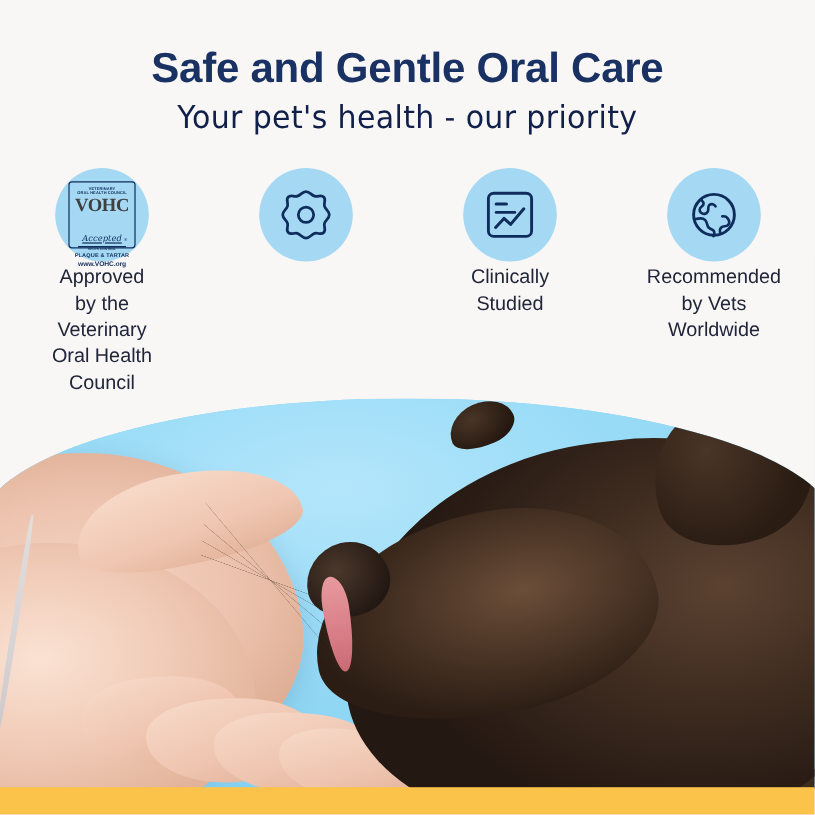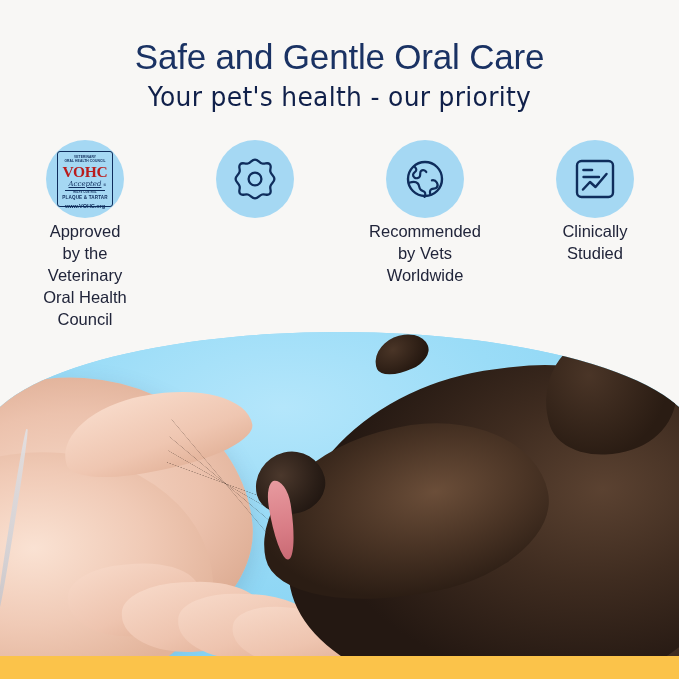--- a/index.html
+++ b/index.html
@@ -22,21 +22,21 @@
   }
 
   
   .headline {
     position: absolute;
     top: 38px;
     left: 0;
     width: 679px;
     text-align: center;
     font-size: 35px;
-    font-weight: normal;
+    font-weight: bold;
     letter-spacing: -0.2px;
     color: #1a3263;
     line-height: 1.1;
   }
   .subhead {
     position: absolute;
     top: 83px;
     left: 0;
     width: 679px;
     text-align: center;
@@ -109,32 +109,32 @@
     color: #0f2d5c;
     line-height: 1.28;
     text-align: center;
     letter-spacing: .1px;
     font-weight: bold;
   }
   .vohc-main {
     font-family: "Liberation Serif", serif;
     font-size: 15.5px;
     font-weight: bold;
-    color: #b91c1c;
+    color: #404040;
     line-height: 1;
     letter-spacing: -0.3px;
     margin-top: 1px;
   }
   .vohc-acc {
     font-family: "DejaVu Serif", serif;
     font-style: italic;
     font-size: 7px;
     color: #0f2d5c;
     line-height: 1;
-    margin-top: 1px;
+    margin-top: 16px;
     position: relative;
     text-decoration: underline;
   }
   .vohc-acc::after {
     content: "\00AE";
     font-size: 3.5px;
     position: absolute;
     right: -5px;
     bottom: 0;
     font-style: normal;
@@ -391,48 +391,48 @@
                    -2.9 -.8 -5.4 1.6 -7.6 -.7 -2.2 -2.3 .2 -4.7 -.6 -7.6
                    -.8 -2.9 -4 -4 -4 -7.2 0 -3.2 3.2 -4.3 4 -7.2 .8 -2.9 -1.6 -5.3 .6 -7.6
                    2.2 -2.3 4.7 .1 7.6 -.7 2.9 -.8 4 -3.9 7.2 -3.9 z" fill="none" stroke="#0f2d5c" stroke-width="2.3" stroke-linejoin="round"></path>
           <circle cx="24" cy="24" r="6.4" fill="none" stroke="#0f2d5c" stroke-width="2.3"></circle>
         </svg>
       </div>
     </div>
 
     <div class="badge">
       <div class="badge-circle">
+        <svg width="46" height="46" viewBox="0 0 46 46">
+          <rect x="5" y="5" width="36" height="36" rx="4.5" ry="4.5" fill="none" stroke="#0f2d5c" stroke-width="2.4"></rect>
+          <line x1="11.5" y1="14" x2="20" y2="14" stroke="#0f2d5c" stroke-width="2.6" stroke-linecap="round"></line>
+          <line x1="11.5" y1="21" x2="27" y2="21" stroke="#0f2d5c" stroke-width="2.4" stroke-linecap="round"></line>
+          <path d="M11 33.5 L18 26 L23.5 31 L34.5 18" fill="none" stroke="#0f2d5c" stroke-width="2.5" stroke-linecap="round" stroke-linejoin="round"></path>
+        </svg>
+      </div>
+      <div class="badge-label">Clinically
+Studied</div>
+    </div>
+
+    <div class="badge">
+      <div class="badge-circle">
         <svg width="48" height="48" viewBox="0 0 48 48">
           <circle cx="24" cy="24" r="17" fill="none" stroke="#0f2d5c" stroke-width="2.4"></circle>
           <path d="M13.5 11.5 c2.5 2.6 2.2 4.2 .3 5.6 -2 1.5 -2.4 3.6 -.6 5.2
                    1.9 1.6 4.6 1.1 5.6 -.9 1 -2 -.3 -4.3 1.3 -5.6 1.7 -1.4 4.2 -.6 5.2 1.2" fill="none" stroke="#0f2d5c" stroke-width="2.2" stroke-linecap="round" stroke-linejoin="round"></path>
           <path d="M8.2 27.8 c3.4 -1.1 6.6 -1.3 8.5 .6 1.9 1.9 1.2 4.5 2.8 6.2
                    1.6 1.7 3.9 1.4 4.6 3.3 .5 1.4 .1 2.8 -.6 3.9" fill="none" stroke="#0f2d5c" stroke-width="2.2" stroke-linecap="round" stroke-linejoin="round"></path>
           <path d="M29.5 39.8 c-.9 -2.5 -.6 -4.6 .9 -5.6 1.6 -1 3.8 -.3 5.2 -1.6
                    1.4 -1.3 1.2 -3.4 .2 -5.1 -1 -1.7 -2.9 -2.6 -4.9 -2.2" fill="none" stroke="#0f2d5c" stroke-width="2.2" stroke-linecap="round" stroke-linejoin="round"></path>
         </svg>
       </div>
       <div class="badge-label">Recommended
 by Vets
 Worldwide</div>
     </div>
 
-    <div class="badge">
-      <div class="badge-circle">
-        <svg width="46" height="46" viewBox="0 0 46 46">
-          <rect x="5" y="5" width="36" height="36" rx="4.5" ry="4.5" fill="none" stroke="#0f2d5c" stroke-width="2.4"></rect>
-          <line x1="11.5" y1="14" x2="20" y2="14" stroke="#0f2d5c" stroke-width="2.6" stroke-linecap="round"></line>
-          <line x1="11.5" y1="21" x2="27" y2="21" stroke="#0f2d5c" stroke-width="2.4" stroke-linecap="round"></line>
-          <path d="M11 33.5 L18 26 L23.5 31 L34.5 18" fill="none" stroke="#0f2d5c" stroke-width="2.5" stroke-linecap="round" stroke-linejoin="round"></path>
-        </svg>
-      </div>
-      <div class="badge-label">Clinically
-Studied</div>
-    </div>
-
   </div>
 
   <div class="photo">
     <div class="photo-mask">
       <div class="photo-bg"></div>
 
       <div class="arm"></div>
       <div class="palm"></div>
       <div class="chain"></div>
       <div class="thumb"></div>

